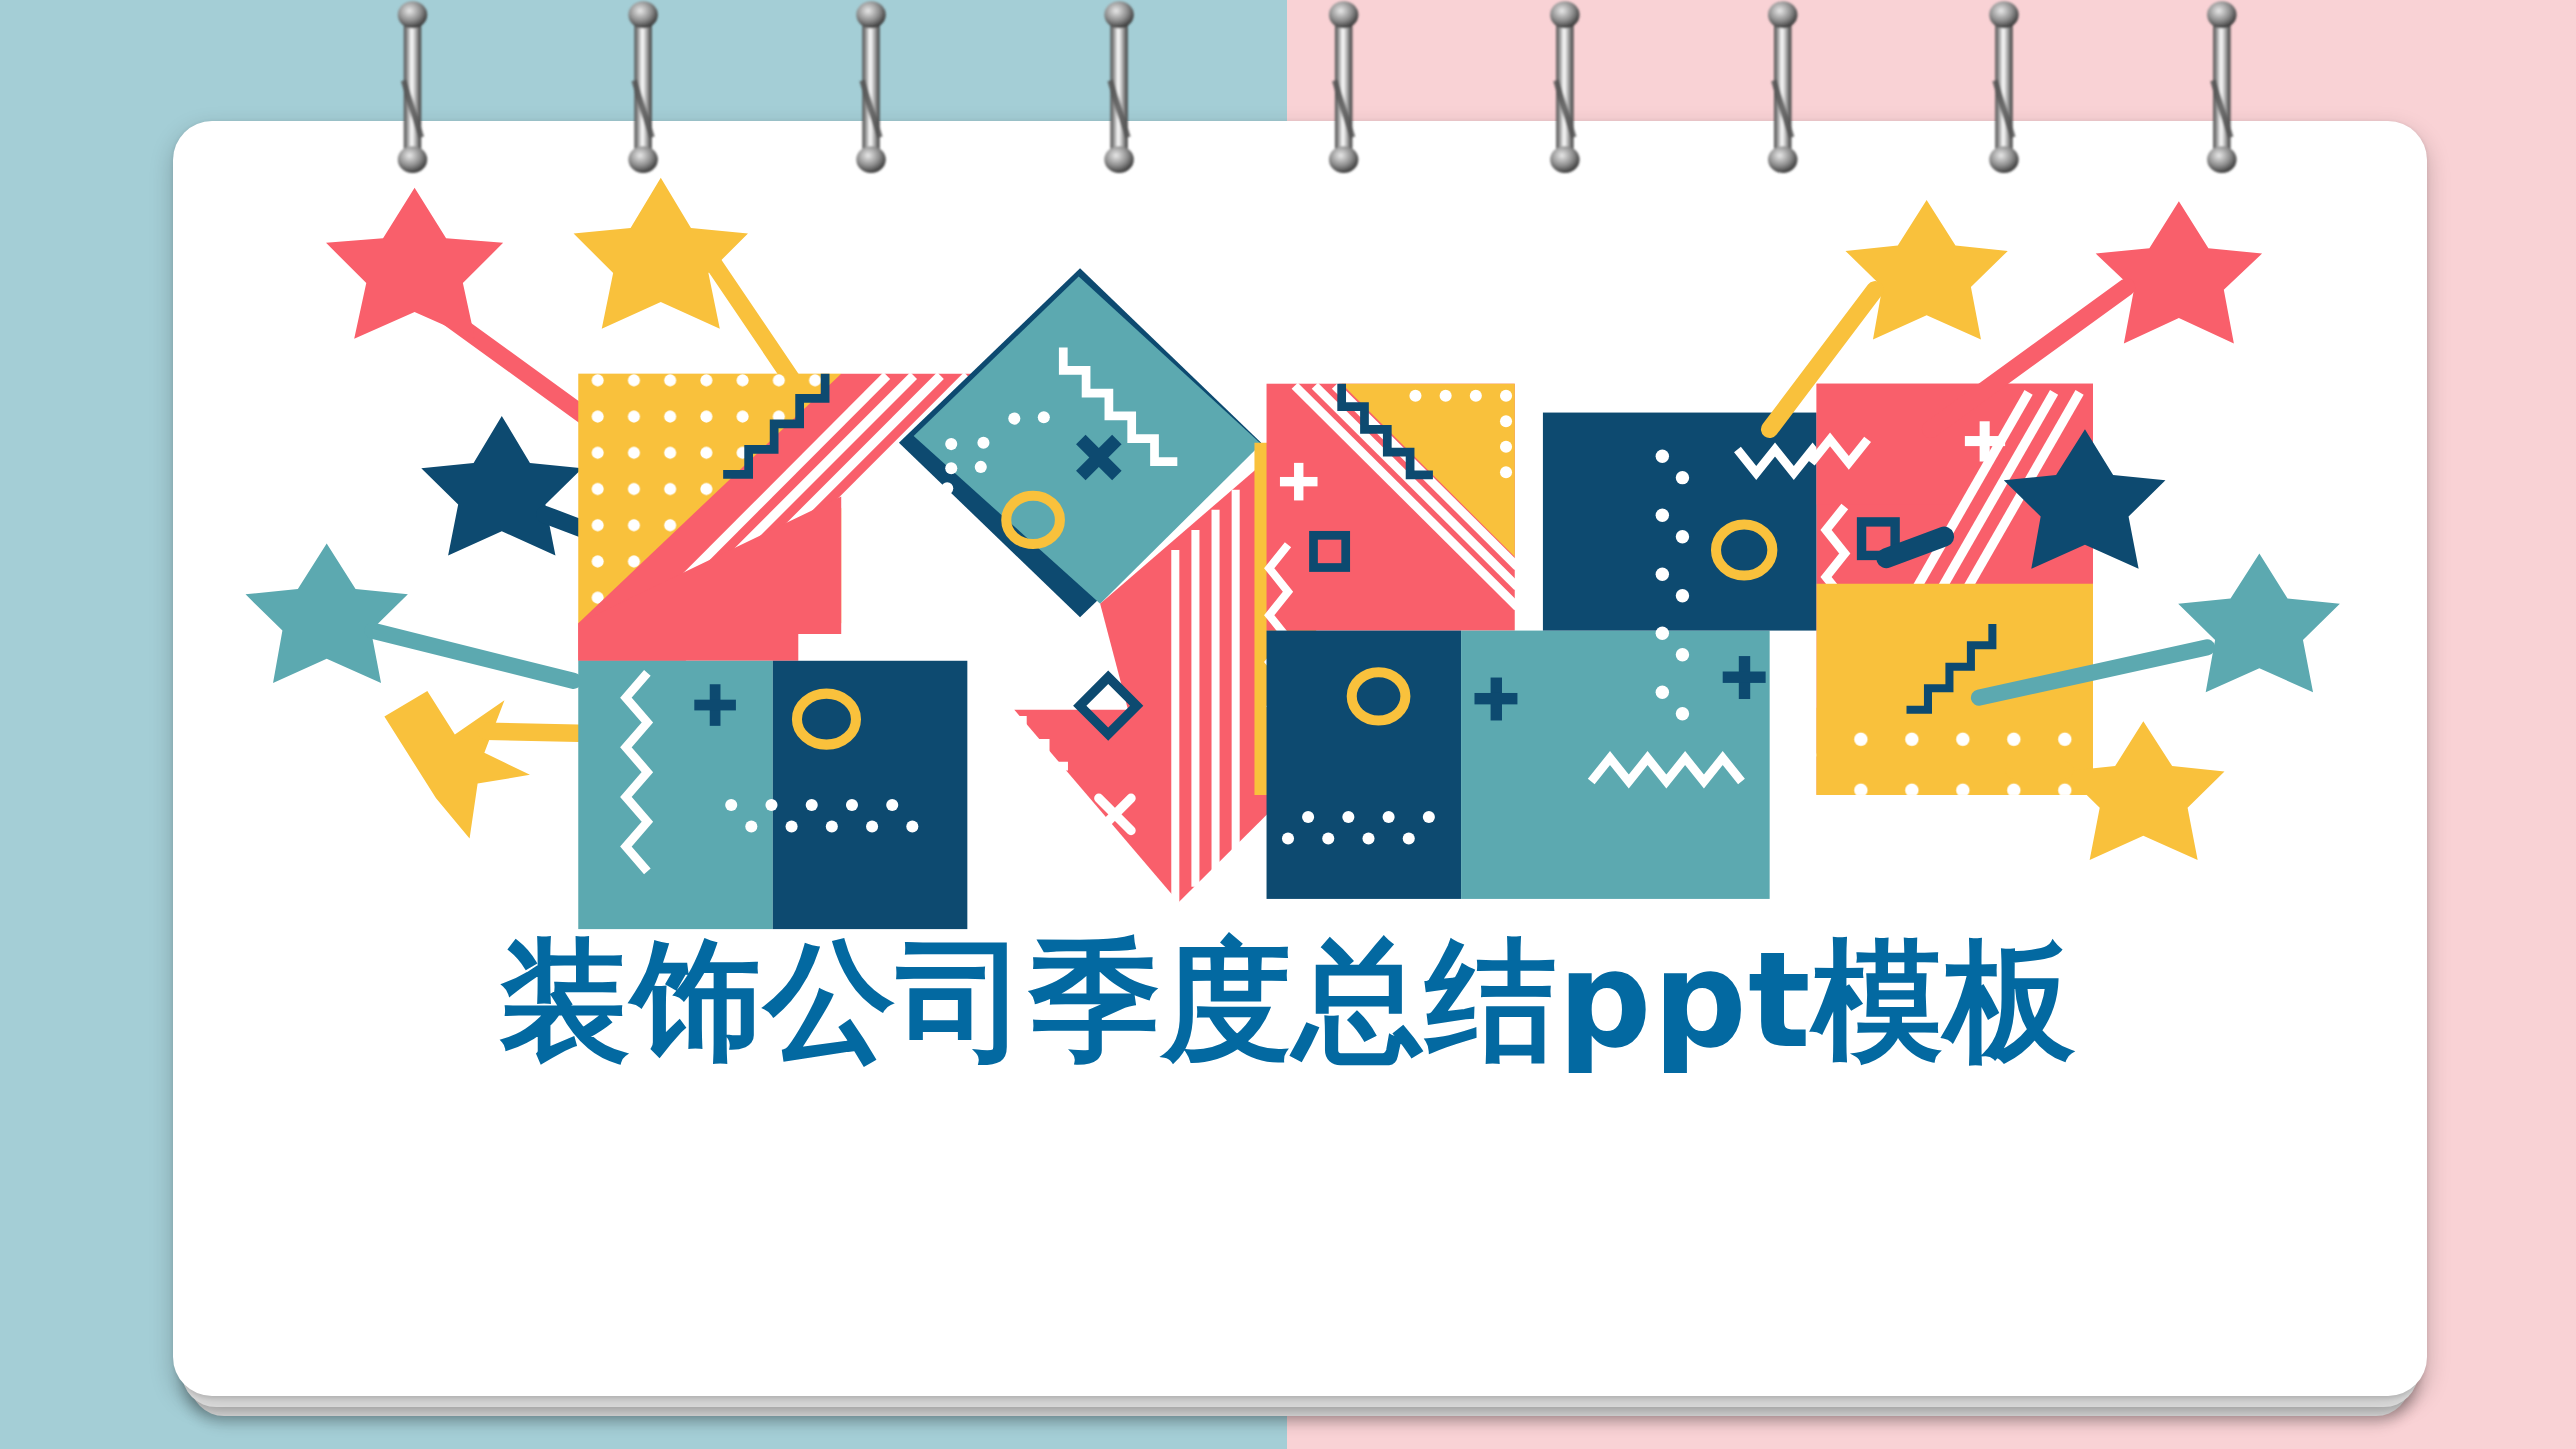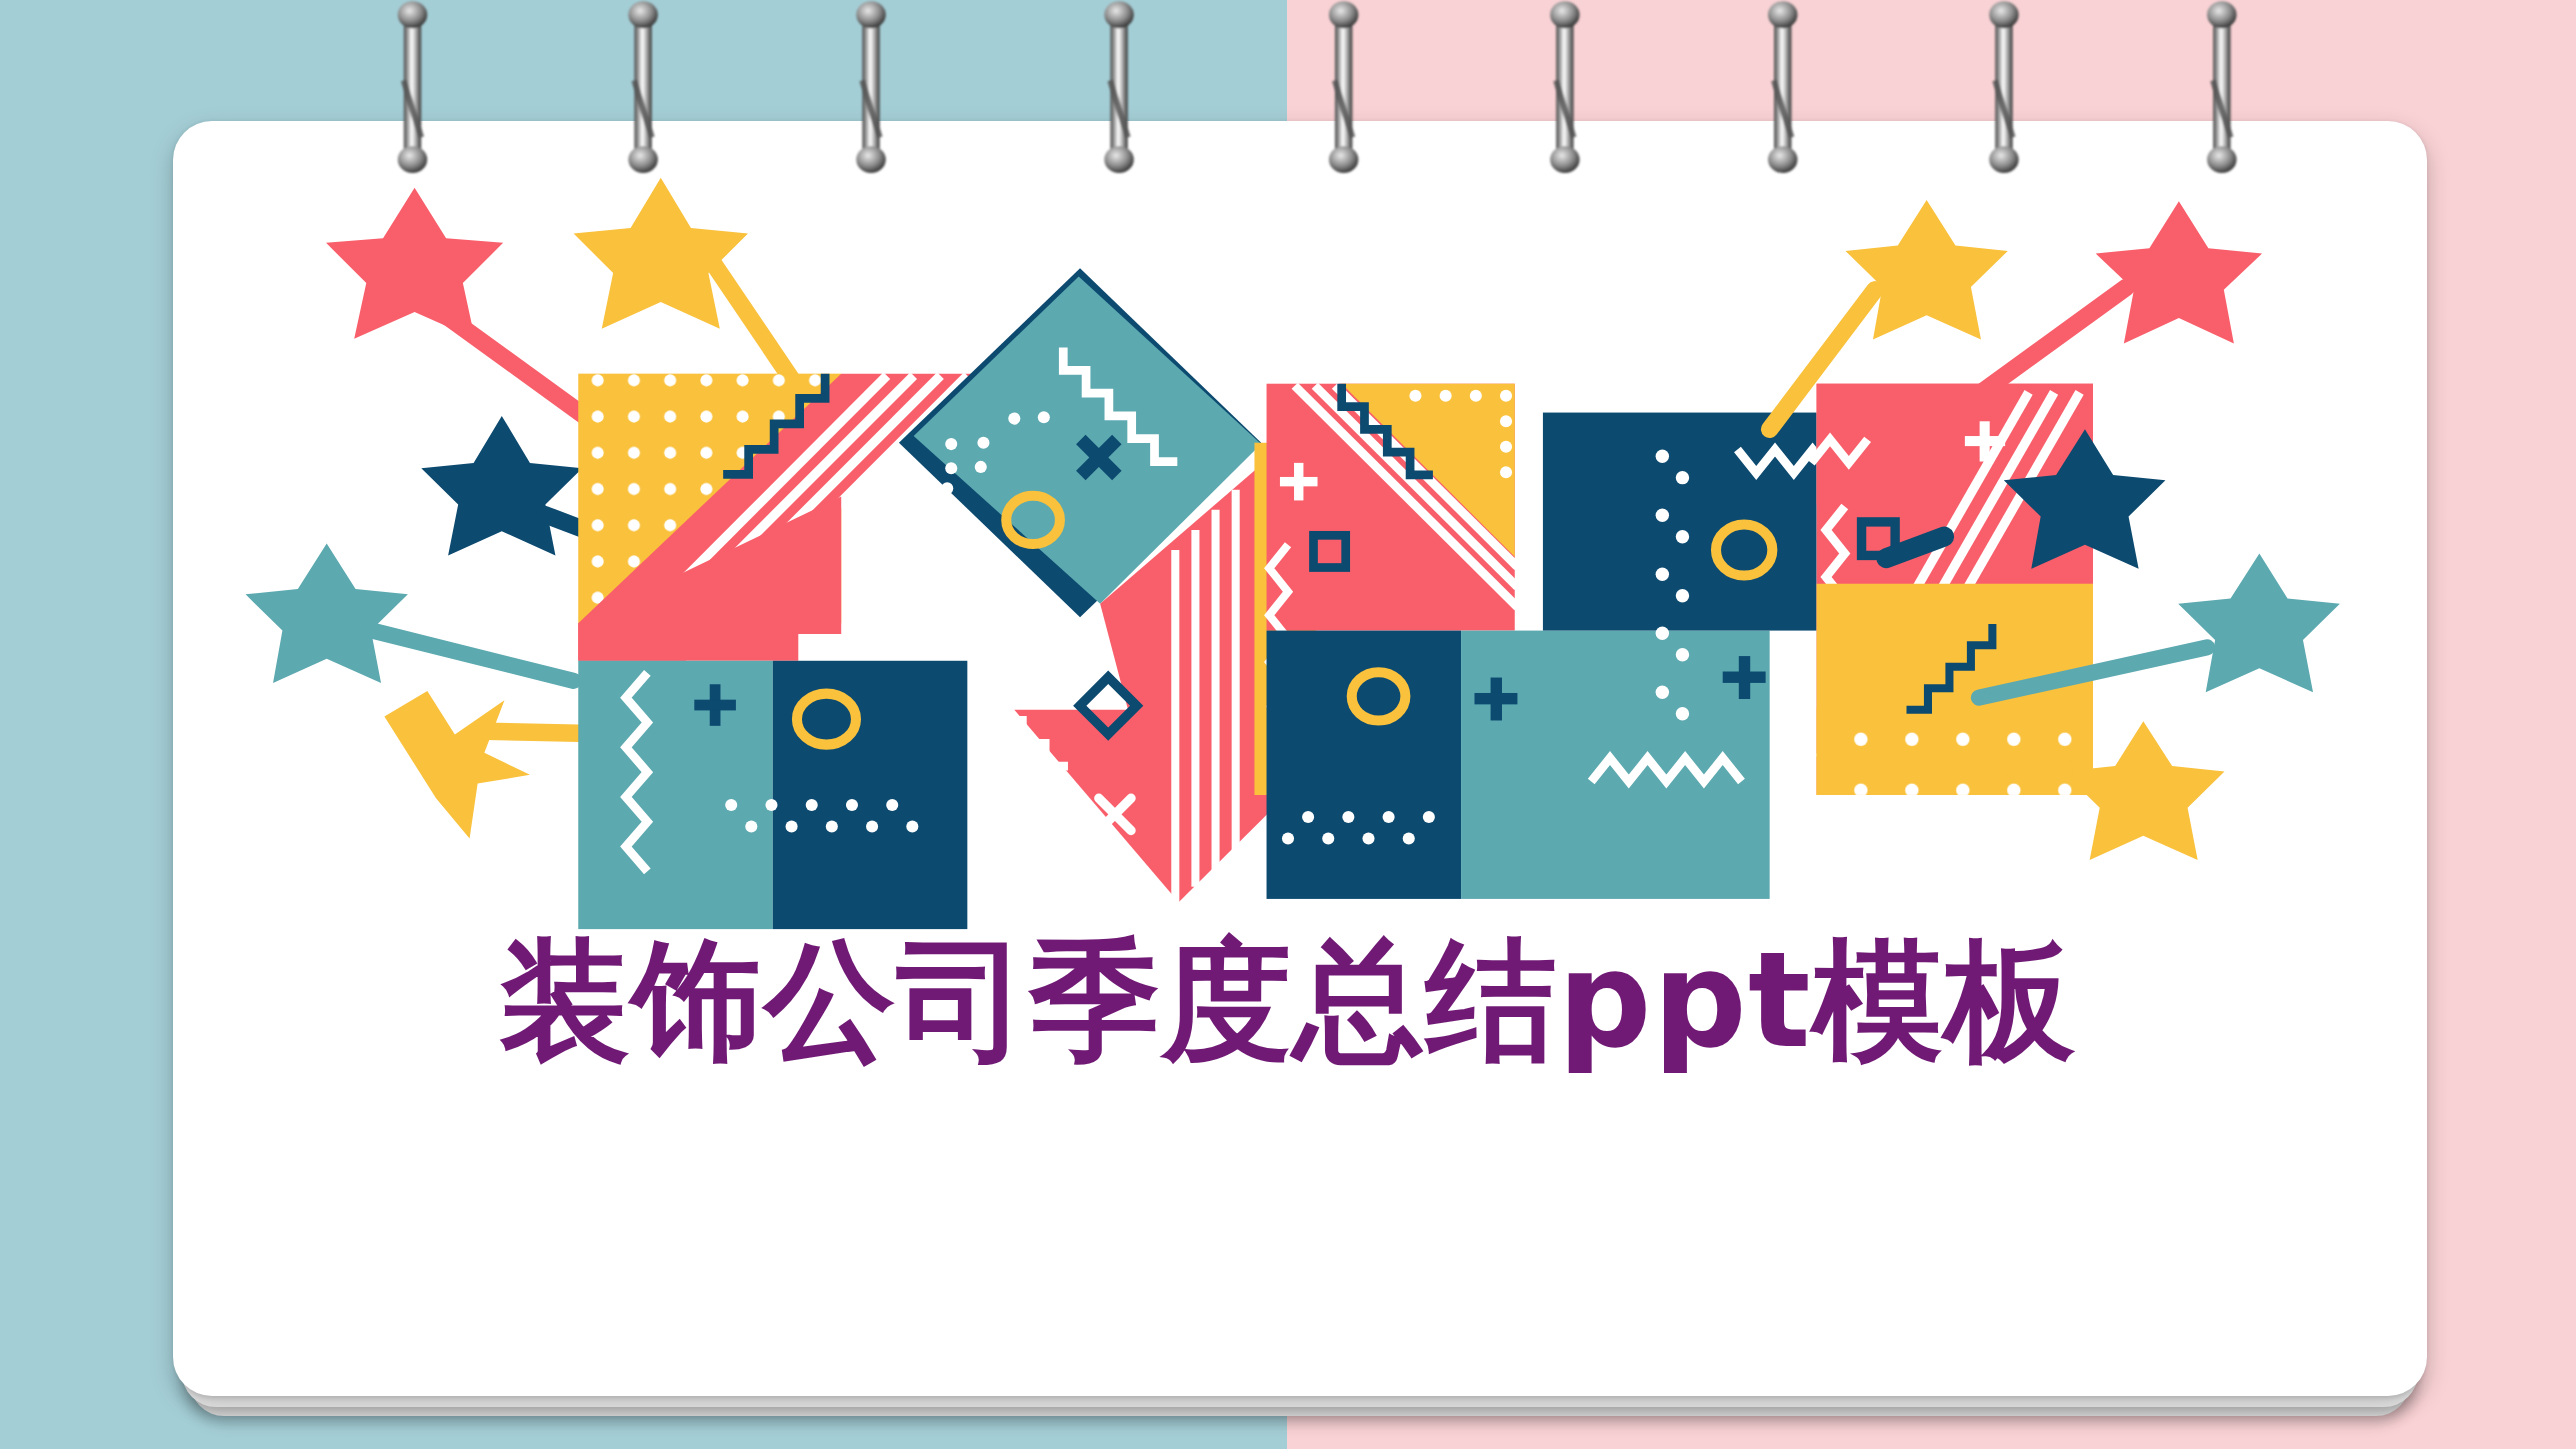--- a/index.html
+++ b/index.html
@@ -38,21 +38,21 @@
   #art { position:absolute; left:0; top:0; width:2576px; height:1449px; z-index:20; pointer-events:none; }
 
   
   #title{
     position:absolute; left:0; top:932px; width:2576px;
     text-align:center; z-index:30;
     font-family:"DejaVu Sans","Liberation Sans",sans-serif;
     font-weight:bold;
     font-size:131px;
     letter-spacing:1.3px;
-    color:#701a75;
+    color:#0369a1;
     line-height:1.05;
     white-space:nowrap;
   }
 </style>
 </head>
 <body>
 
 <div id="bg">
   <div id="bg-left"></div>
   <div id="bg-right"></div>

